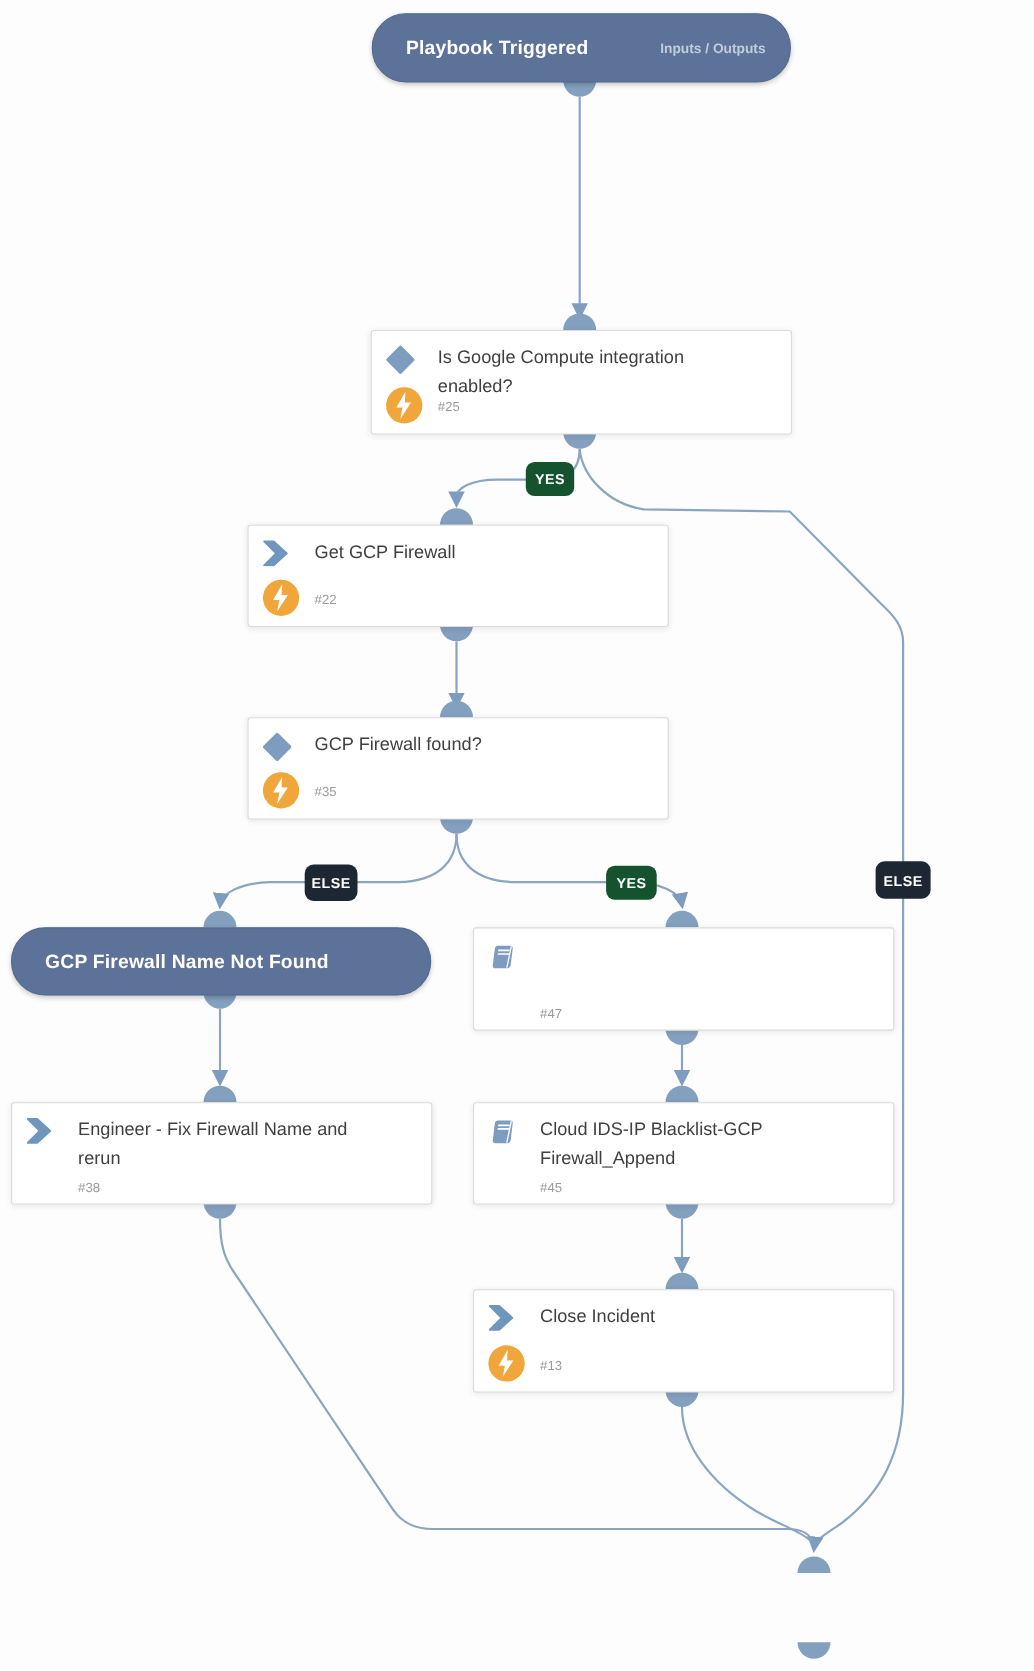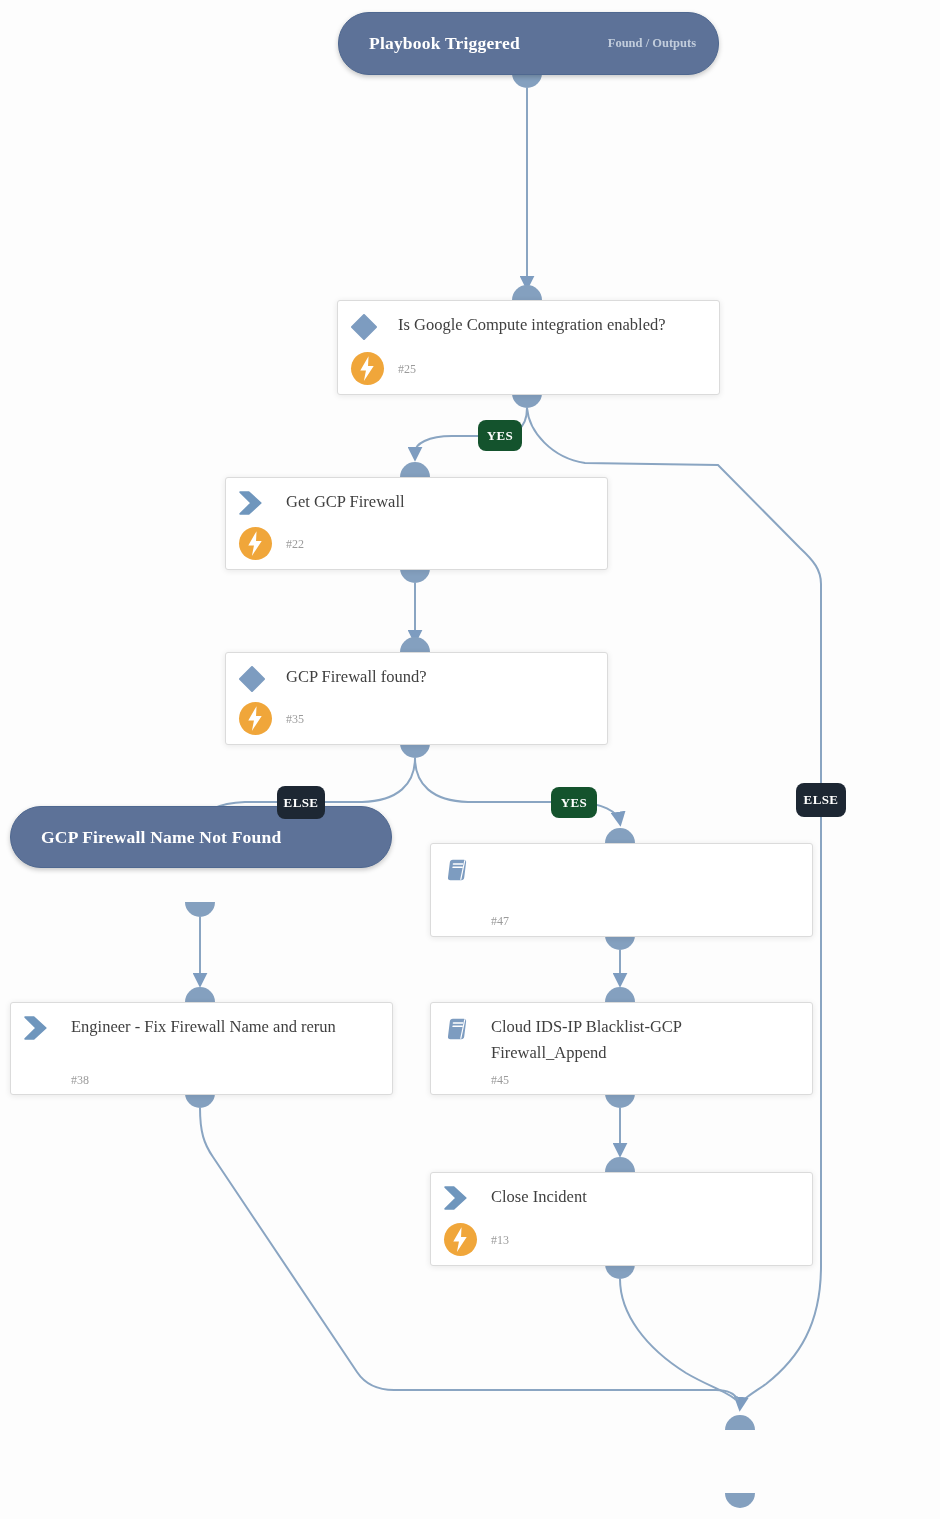--- a/index.html
+++ b/index.html
@@ -1,17 +1,17 @@
 <!DOCTYPE html>
 <html><head>
 <meta charset="utf-8">
 <style>
   html,body{margin:0;padding:0;background:#fdfdfd;}
   .canvas{position:relative;width:940px;height:1519px;background:#fdfdfd;overflow:hidden;
-          font-family:Liberation Serif, serif;}
+          font-family:Liberation Sans, sans-serif;}
   svg.wires{position:absolute;left:0;top:0;z-index:1;}
   .conn{position:absolute;width:30px;height:15px;background:#84a0bf;z-index:2;}
   .conn.down{border-radius:0 0 15px 15px;}
   .conn.up{border-radius:15px 15px 0 0;}
   .pill{position:absolute;z-index:3;background:#5d7298;border:1px solid #4f6890;border-radius:31px;
         box-shadow:0 2px 5px rgba(0,0,0,.22);color:#fff;display:flex;align-items:center;}
   .pill .ptitle{font-size:17.5px;font-weight:bold;margin-left:30px;letter-spacing:.2px;}
   .pill .plink{margin-left:auto;margin-right:22px;font-size:12.5px;font-weight:bold;color:#c2cddc;}
   .card{position:absolute;z-index:3;width:381px;background:#ffffff;border:1px solid #dbdbdb;
         border-radius:3px;box-shadow:0 1px 6px rgba(0,0,0,.09);}
@@ -68,21 +68,21 @@
   <div class="conn up" style="left:605px;top:987px"></div>
   <div class="conn down" style="left:185px;top:1093px"></div>
   <div class="conn down" style="left:605px;top:1093px"></div>
   <div class="conn up" style="left:605px;top:1157px"></div>
   <div class="conn down" style="left:605px;top:1264px"></div>
   <div class="conn up" style="left:725px;top:1415px"></div>
   <div class="conn down" style="left:725px;top:1493px"></div>
 
   <div class="pill" style="left:338px;top:12px;width:379px;height:61px">
     <span class="ptitle">Playbook Triggered</span>
-    <span class="plink">Found / Outputs</span>
+    <span class="plink">Inputs / Outputs</span>
   </div>
 
   <div class="card" style="left:337px;top:300px;height:93px">
     <span class="ticon">
       <svg width="26" height="26" viewBox="0 0 26 26">
           <polygon points="13,1 25,13 13,25 1,13" fill="#7d9cc0" stroke="#7d9cc0" stroke-width="2" stroke-linejoin="round"></polygon>
         </svg>
     </span>
     <div class="title">Is Google Compute integration enabled?</div>
     <span class="bolt">
@@ -122,21 +122,21 @@
           <path d="M17 4 L9 18 h5.5 L12.5 28 L22 13.5 h-5.5 Z" fill="#fff"></path>
         </svg>
     </span>
     <span class="tid bottom">#35</span>
   </div>
 
   <div class="badge else" style="left:277px;top:786px;width:48px;height:33px">ELSE</div>
   <div class="badge yes" style="left:551px;top:787px;width:46px;height:31px">YES</div>
   <div class="badge else" style="left:796px;top:783px;width:50px;height:34px">ELSE</div>
 
-  <div class="pill" style="left:10px;top:806px;width:380px;height:60px">
+  <div class="pill" style="left:10px;top:843px;width:380px;height:60px">
     <span class="ptitle">GCP Firewall Name Not Found</span>
   </div>
 
   <div class="card" style="left:430px;top:843px;height:92px">
     <span class="ticon">
       <svg width="26" height="26" viewBox="0 0 24 24">
           <g transform="skewX(-7) translate(2,0)">
             <rect x="4" y="2.5" width="15" height="19" rx="2.5" fill="#7d9cc0"></rect>
             <path d="M7.5 6.5 H16 M7.5 9.5 H16" stroke="#fff" stroke-width="1.4" stroke-linecap="round"></path>
             <path d="M17.6 3 l-1.6 18" stroke="#fff" stroke-width="1.1"></path>

